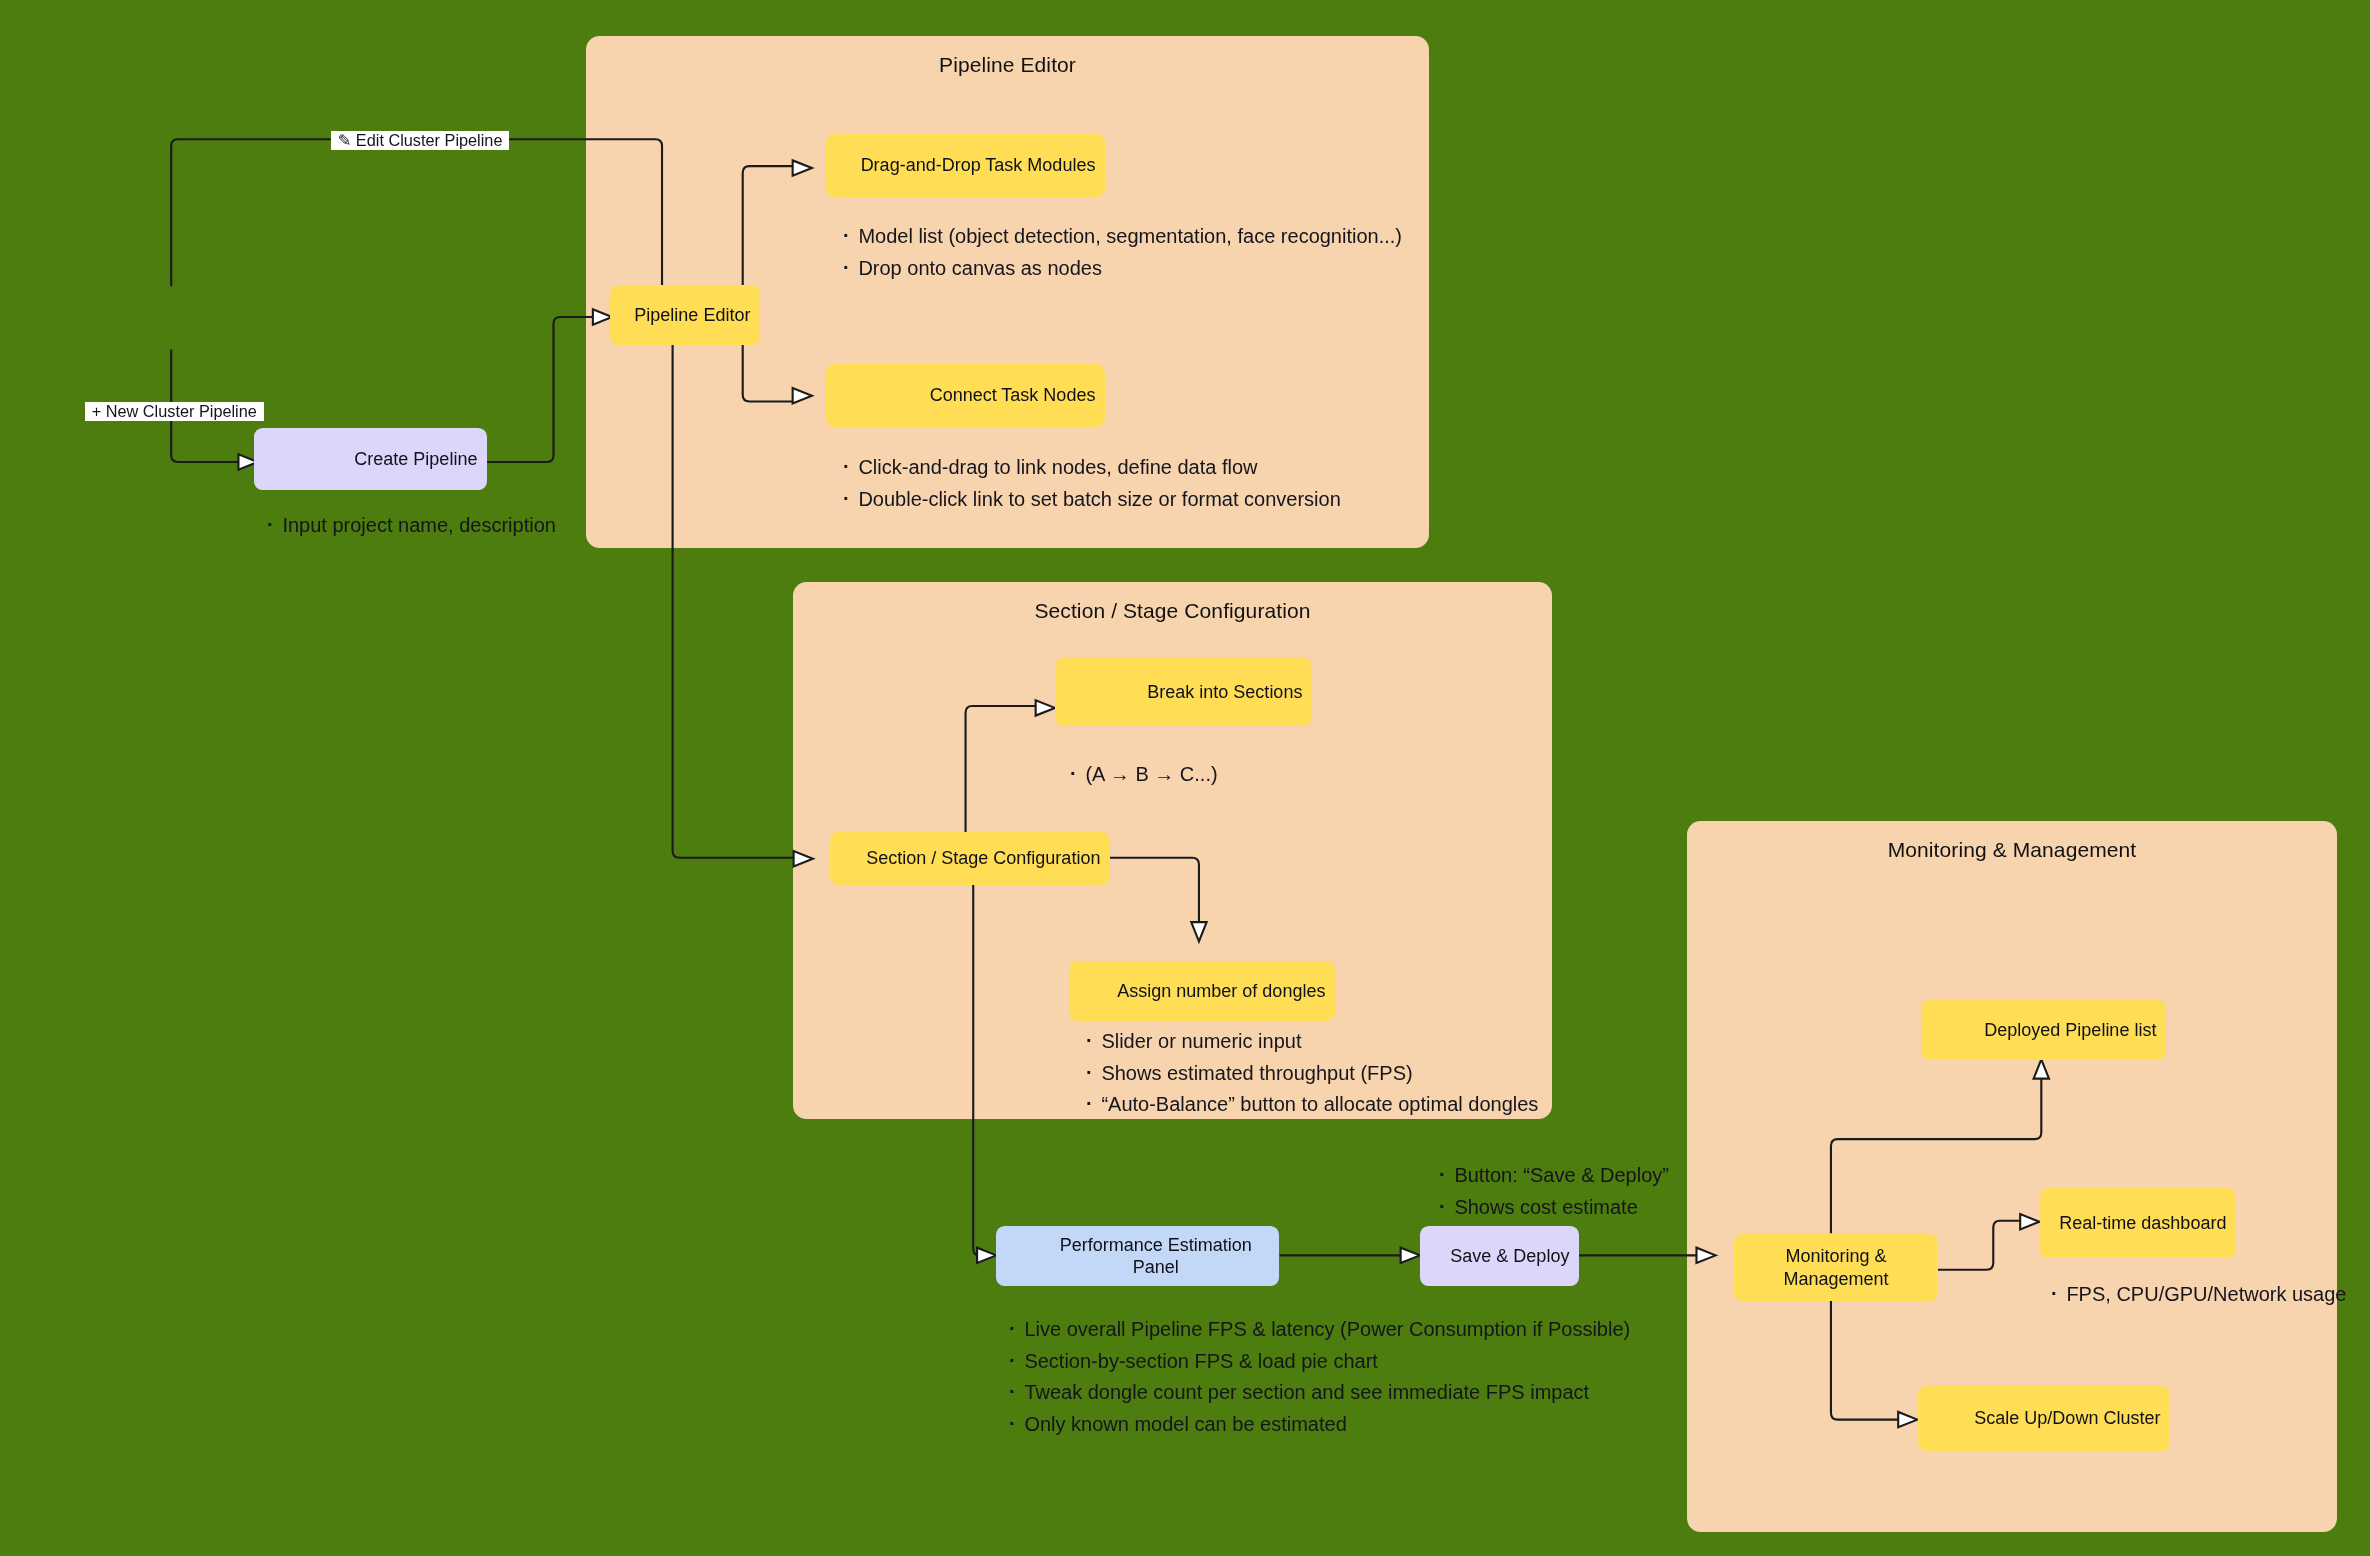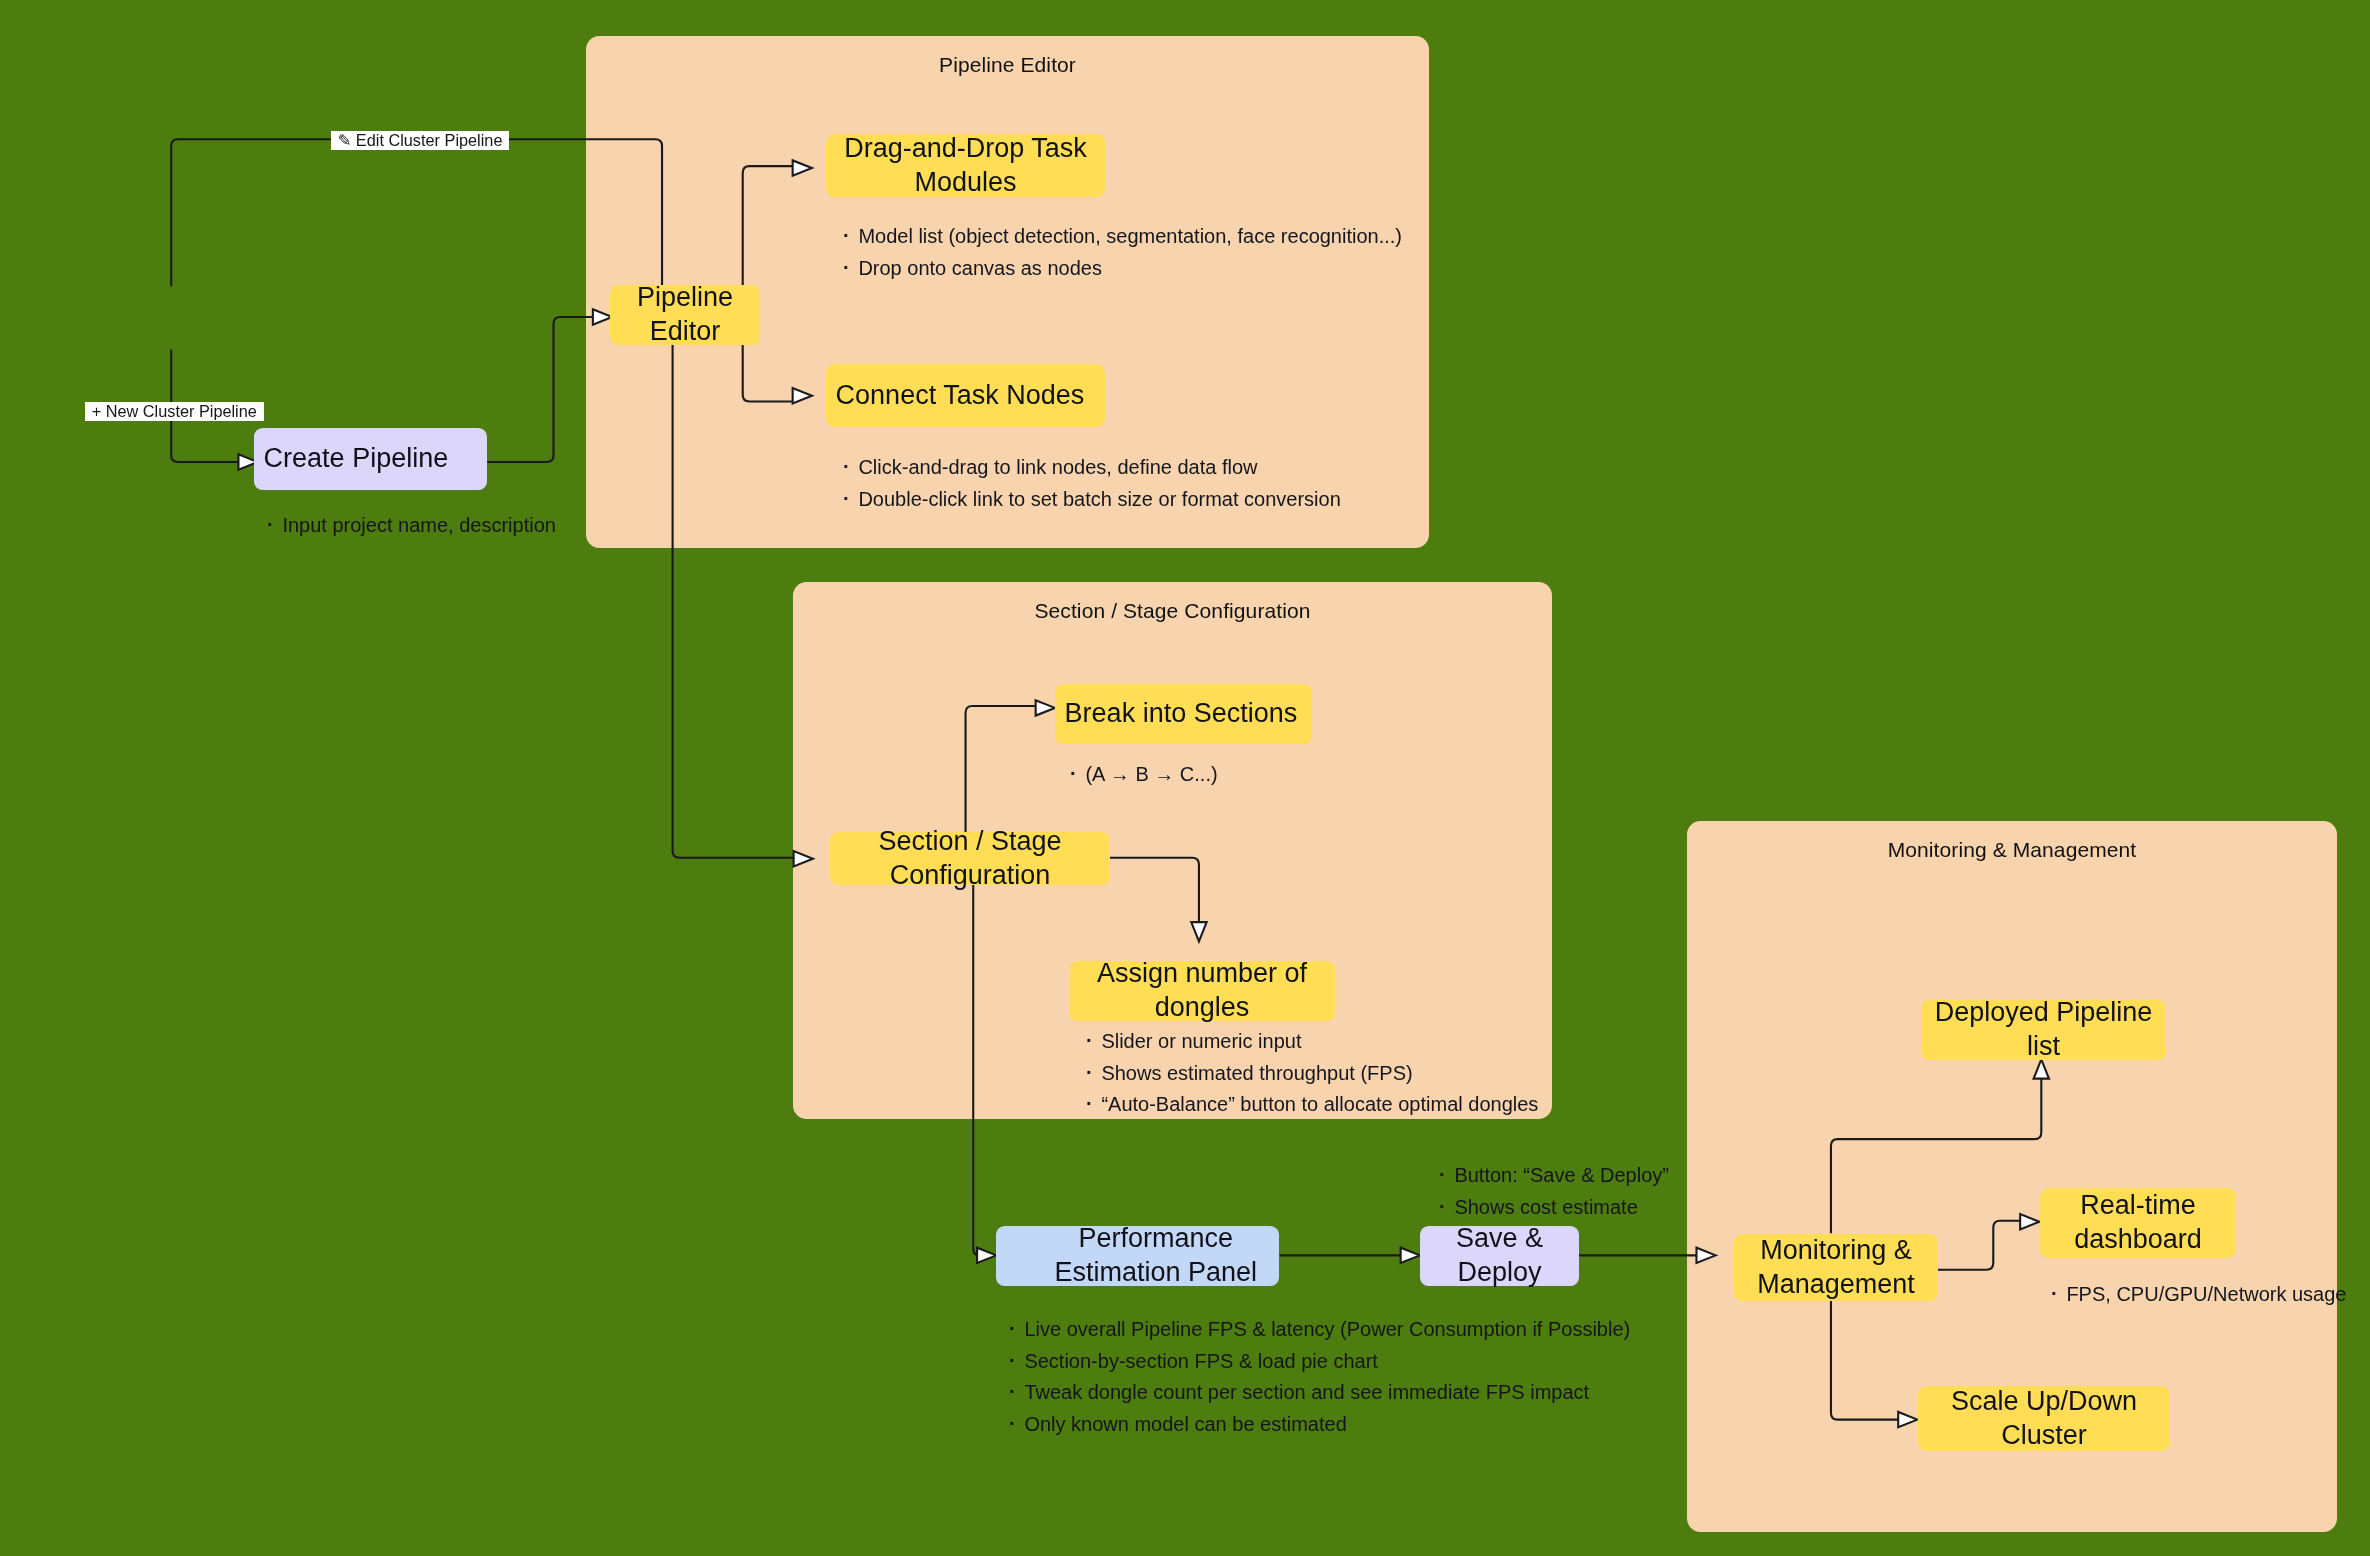--- a/index.html
+++ b/index.html
@@ -30,23 +30,23 @@
     font-size: 21px;
     color: #111111;
     letter-spacing: 0.1px;
   }
   
   .node {
     position: absolute;
     border-radius: 8.6px;
     display: flex;
     align-items: center;
-    justify-content: flex-start;
+    justify-content: flex-end;
     text-align: center;
-    font-size: 27px;
+    font-size: 18px;
     color: #11111a;
     box-sizing: border-box;
     padding: 3.8px 9.6px;
     line-height: 1.25;
   }
   .node.blue   { background: #C3D8F7; }
   .node.purple { background: #DCD6FB; }
   .node.yellow { background: #FFDD55; }
 
   
@@ -155,21 +155,21 @@
   </div>
 
   <div class="node yellow" style="left:826px; top:134px; width:279px; height:63px;">
     <span>Drag-and-Drop Task Modules</span>
   </div>
 
   <div class="node yellow" style="left:826px; top:364px; width:279px; height:63px;">
     <span>Connect Task Nodes</span>
   </div>
 
-  <div class="node yellow" style="left:1055px; top:684px; width:257px; height:60px;">
+  <div class="node yellow" style="left:1055px; top:658px; width:257px; height:68px;">
     <span>Break into Sections</span>
   </div>
 
   <div class="node yellow" style="left:830px; top:832px; width:280px; height:53px;">
     <span>Section / Stage Configuration</span>
   </div>
 
   <div class="node yellow" style="left:1069px; top:961px; width:266px; height:60px;">
     <span>Assign number of dongles</span>
   </div>

